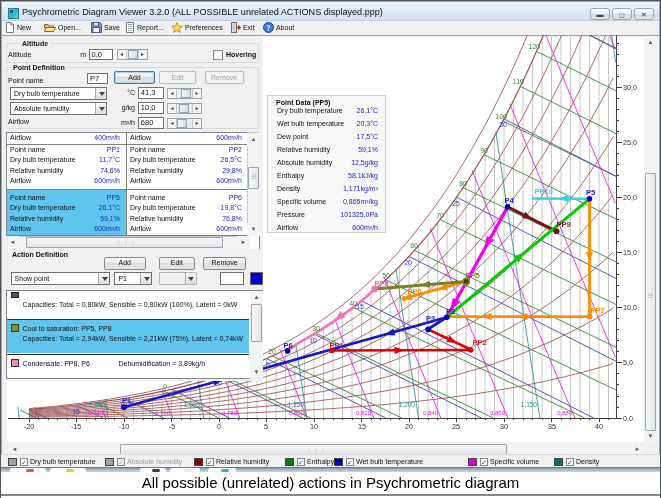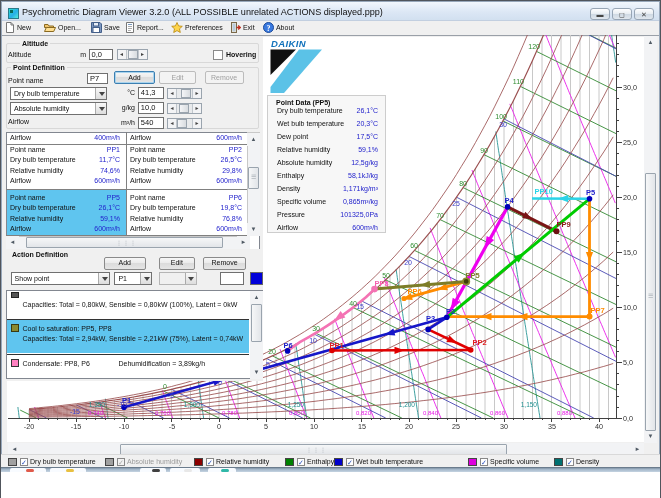--- a/index.html
+++ b/index.html
@@ -525,21 +525,21 @@
 <div class="combo" style="left:6px;top:65px;width:97px;height:13px;line-height:11px;">Absolute humidity<span class="drop"></span></div>
 <div class="rlbl" style="left:107px;top:67px;width:24px;">g/kg</div>
 <div class="tbox" style="left:133.8px;top:65px;width:26px;height:12px;line-height:10px;font-size:7.5px;">10,0</div>
 <div class="spin" style="left:163px;top:66px;width:35px;">
             <span class="la">◄</span>
             <span class="ra">►</span>
             <span class="th" style="left:11px;width:10px;"></span>
           </div>
 <div class="lbl" style="left:4px;top:80.5px;">Airflow</div>
 <div class="rlbl" style="left:105px;top:81.5px;width:26px;">m³/h</div>
-<div class="tbox" style="left:133.8px;top:79.5px;width:26px;height:12px;line-height:10px;font-size:7.5px;">540</div>
+<div class="tbox" style="left:133.8px;top:79.5px;width:26px;height:12px;line-height:10px;font-size:7.5px;">680</div>
 <div class="spin" style="left:163px;top:80.5px;width:35px;">
             <span class="la">◄</span>
             <span class="ra">►</span>
             <span class="th" style="left:9px;width:10px;"></span>
           </div>
 <div style="position:absolute;left:2px;top:95px;width:254px;height:117px;background:#fff;border:1px solid #828790;border-bottom:none;"></div>
 <div id="pthl" style="left:3px;top:152.5px;width:119px;height:45px;"></div>
 <div class="card-sep" style="left:2px;top:106.5px;width:241px;height:1px;"></div>
 <div class="card-sep" style="left:2px;top:152px;width:241px;height:1px;"></div>
 <div class="card-sep" style="left:2px;top:197.5px;width:241px;height:1px;"></div>
@@ -611,27 +611,20 @@
 <div class="plrow" style="left:18.5px;top:297.8px;">Capacities: Total = 2,94kW, Sensible = 2,21kW (75%), Latent = 0,74kW</div>
 <div style="position:absolute;left:3px;top:316.5px;width:242px;height:1px;background:#333;"></div>
 <div class="sw" style="left:7.4px;top:321.5px;background:#ff80c0;border-color:#333;"></div>
 <div class="plrow" style="left:18.5px;top:322.5px;">Condensate: PP8, P6</div>
 <div class="plrow" style="left:114.5px;top:322.5px;">Dehumidification = 3,89kg/h</div>
 <div class="sb" style="left:246px;top:254px;width:13px;height:88px;"></div>
 <div class="sbarrow" style="left:246px;top:254px;">▲</div>
 <div class="sbarrow" style="left:246px;top:329px;">▼</div>
 <div class="sbthumb" style="left:247px;top:267px;width:11px;height:38px;"></div>
         </div>
-      <div id="daikin">
-        <div class="txt">DAIKIN</div>
-        <svg width="56" height="60" style="position:absolute;left:0;top:0;">
-          <polygon points="2.5,12.5 28,12.5 2.5,38" fill="#101010"></polygon>
-          <polygon points="31,12.5 54,12.5 16,56 2.5,56 2.5,50" fill="#5bc2e7"></polygon>
-        </svg>
-      </div>
       <div id="pointdata">
           <div class="t">Point Data (PP5)</div>
 <div class="r" style="top:10.8px;">Dry bulb temperature<b>26,1°C</b></div>
 <div class="r" style="top:23.8px;">Wet bulb temperature<b>20,3°C</b></div>
 <div class="r" style="top:36.8px;">Dew point<b>17,5°C</b></div>
 <div class="r" style="top:49.8px;">Relative humidity<b>59,1%</b></div>
 <div class="r" style="top:62.8px;">Absolute humidity<b>12,5g/kg</b></div>
 <div class="r" style="top:75.8px;">Enthalpy<b>58,1kJ/kg</b></div>
 <div class="r" style="top:88.8px;">Density<b>1,171kg/m³</b></div>
 <div class="r" style="top:101.8px;">Specific volume<b>0,865m³/kg</b></div>
@@ -673,14 +666,15 @@
 <div class="tico" style="left:140px;width:26px;">
       <div style="position:absolute;left:45%;top:1px;width:8px;height:3px;background:#404040;border-radius:2px;"></div>
     </div>
 <div class="tico" style="left:170px;width:30px;">
       <div style="position:absolute;left:45%;top:1px;width:8px;height:3px;background:#e8e8e8;border-radius:2px;"></div>
     </div>
 <div class="tico" style="left:208px;width:28px;">
       <div style="position:absolute;left:45%;top:1px;width:8px;height:3px;background:#30b8a8;border-radius:2px;"></div>
     </div>
 
+  <div id="caption">All possible (unrelated) actions in Psychrometric diagram</div>
   <div id="frame"></div>
 </div>
 
 </body></html>

